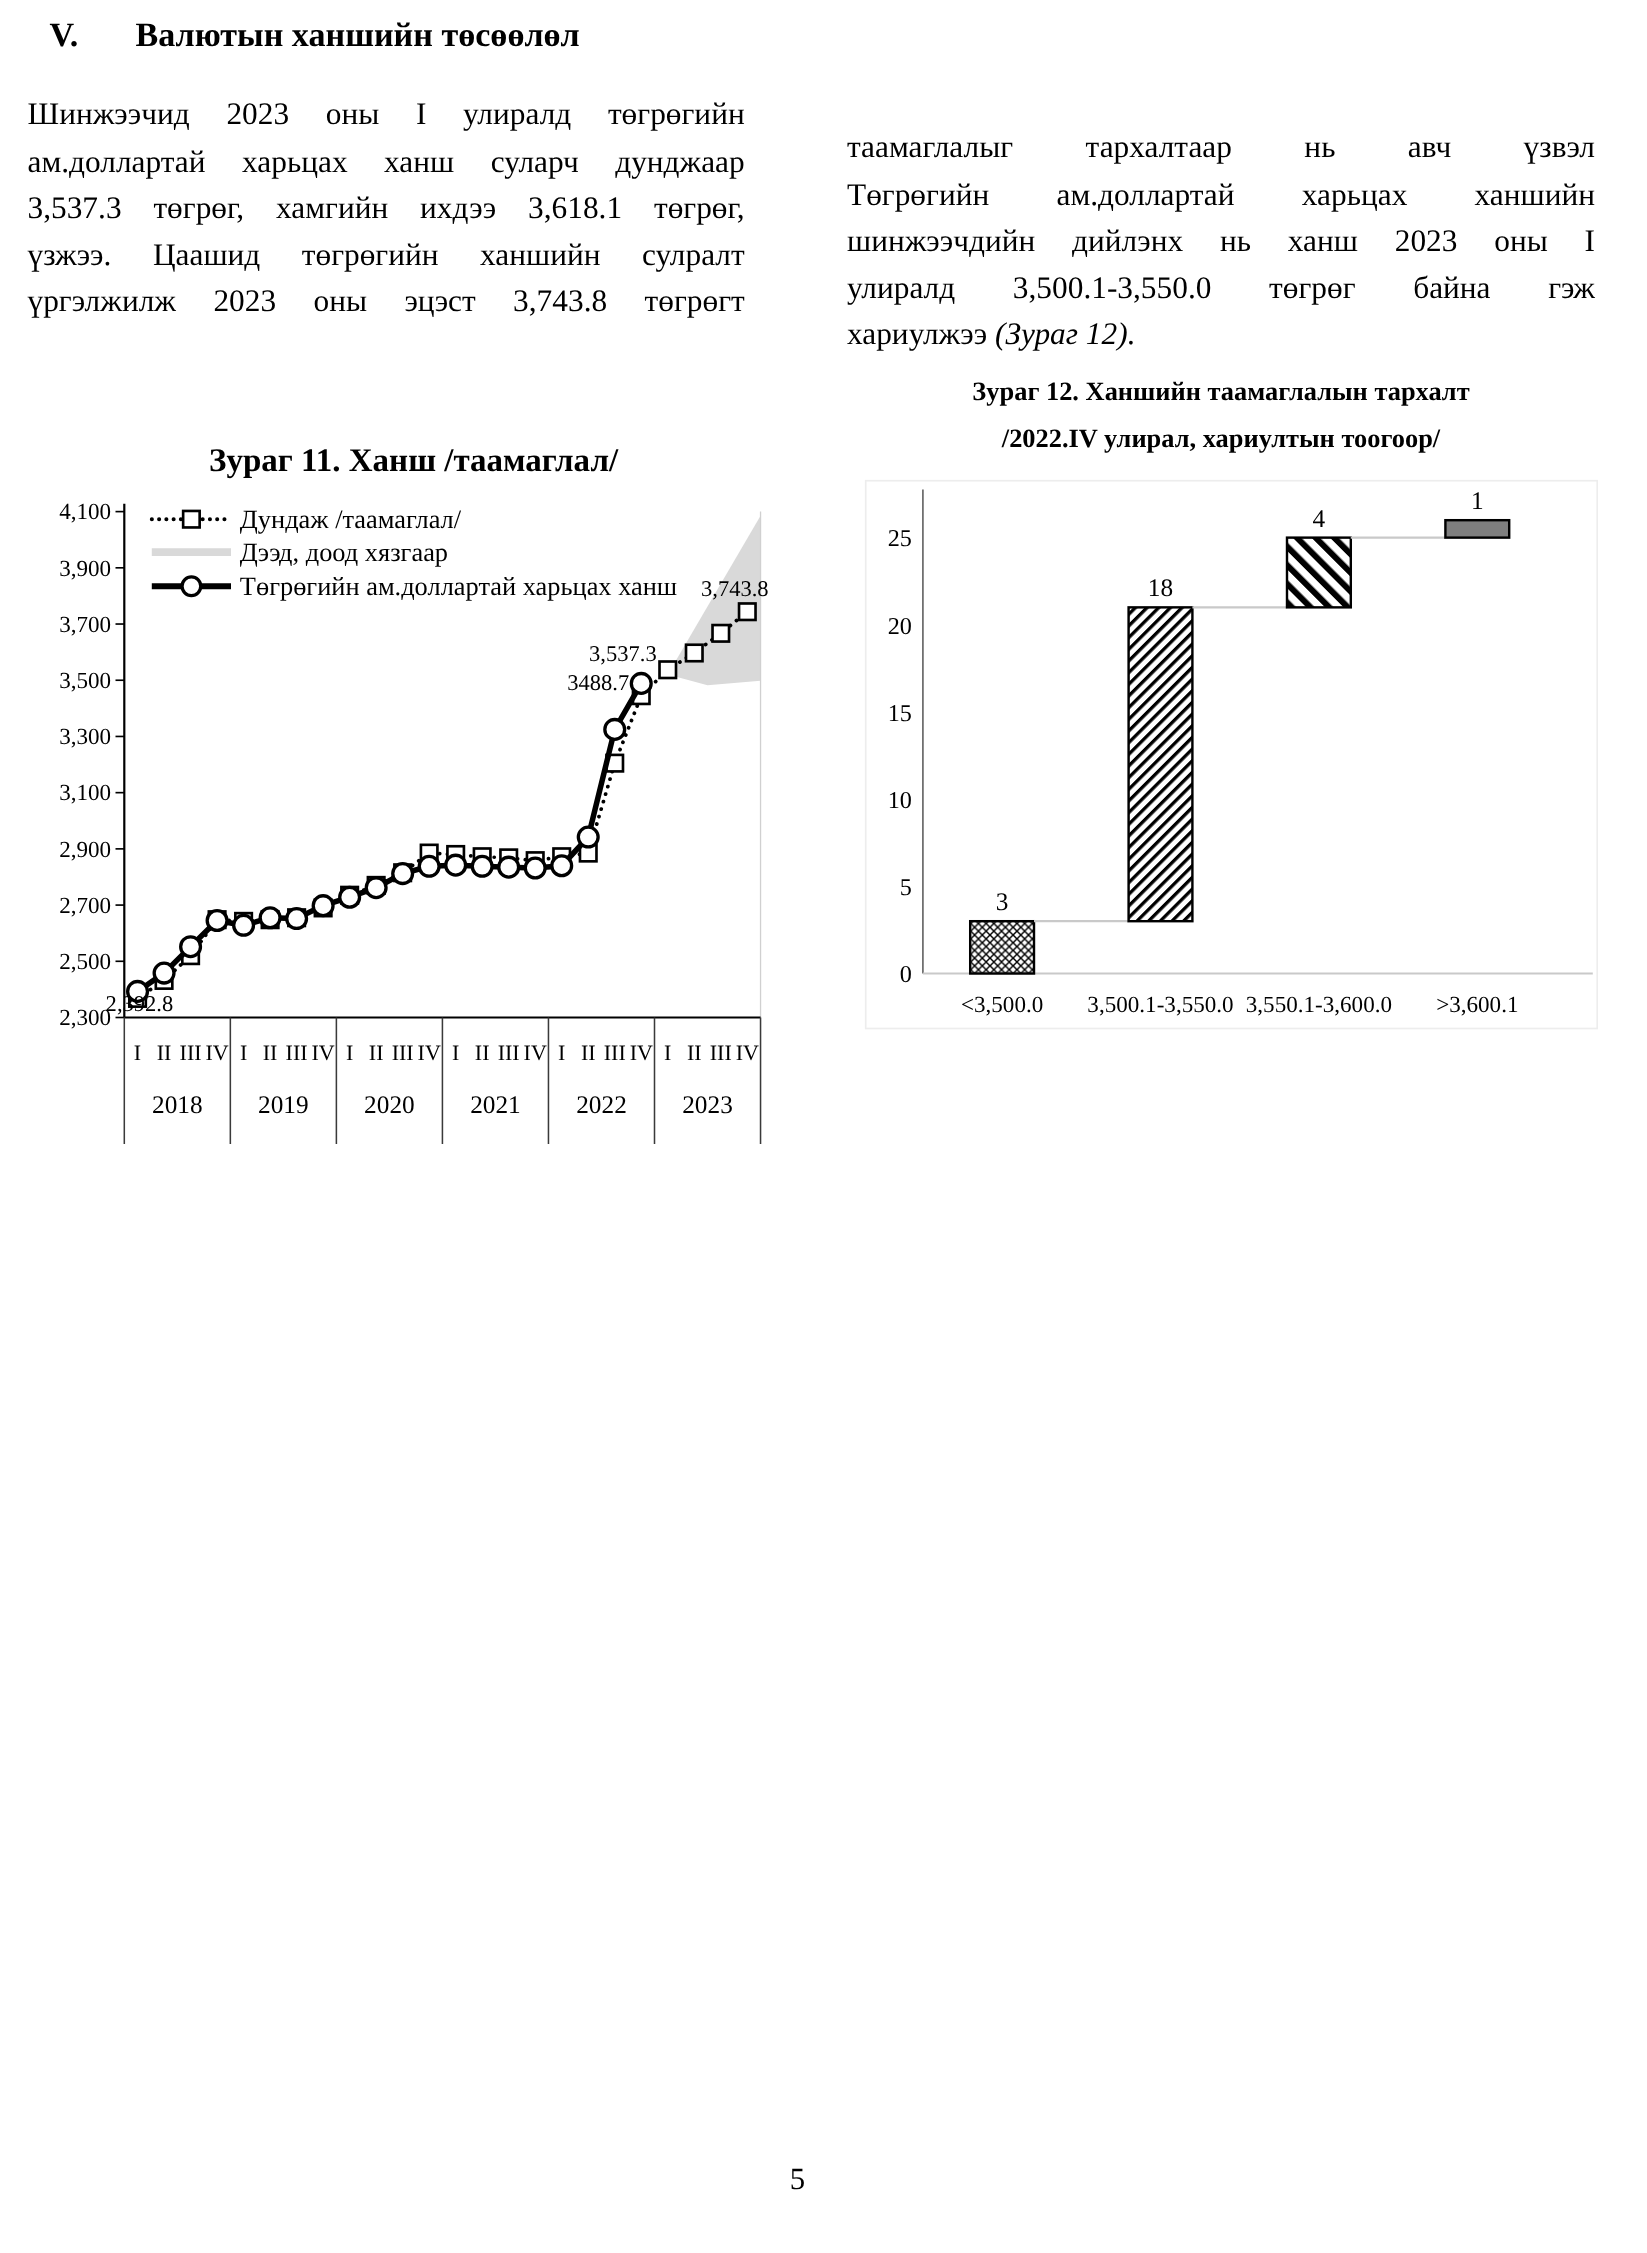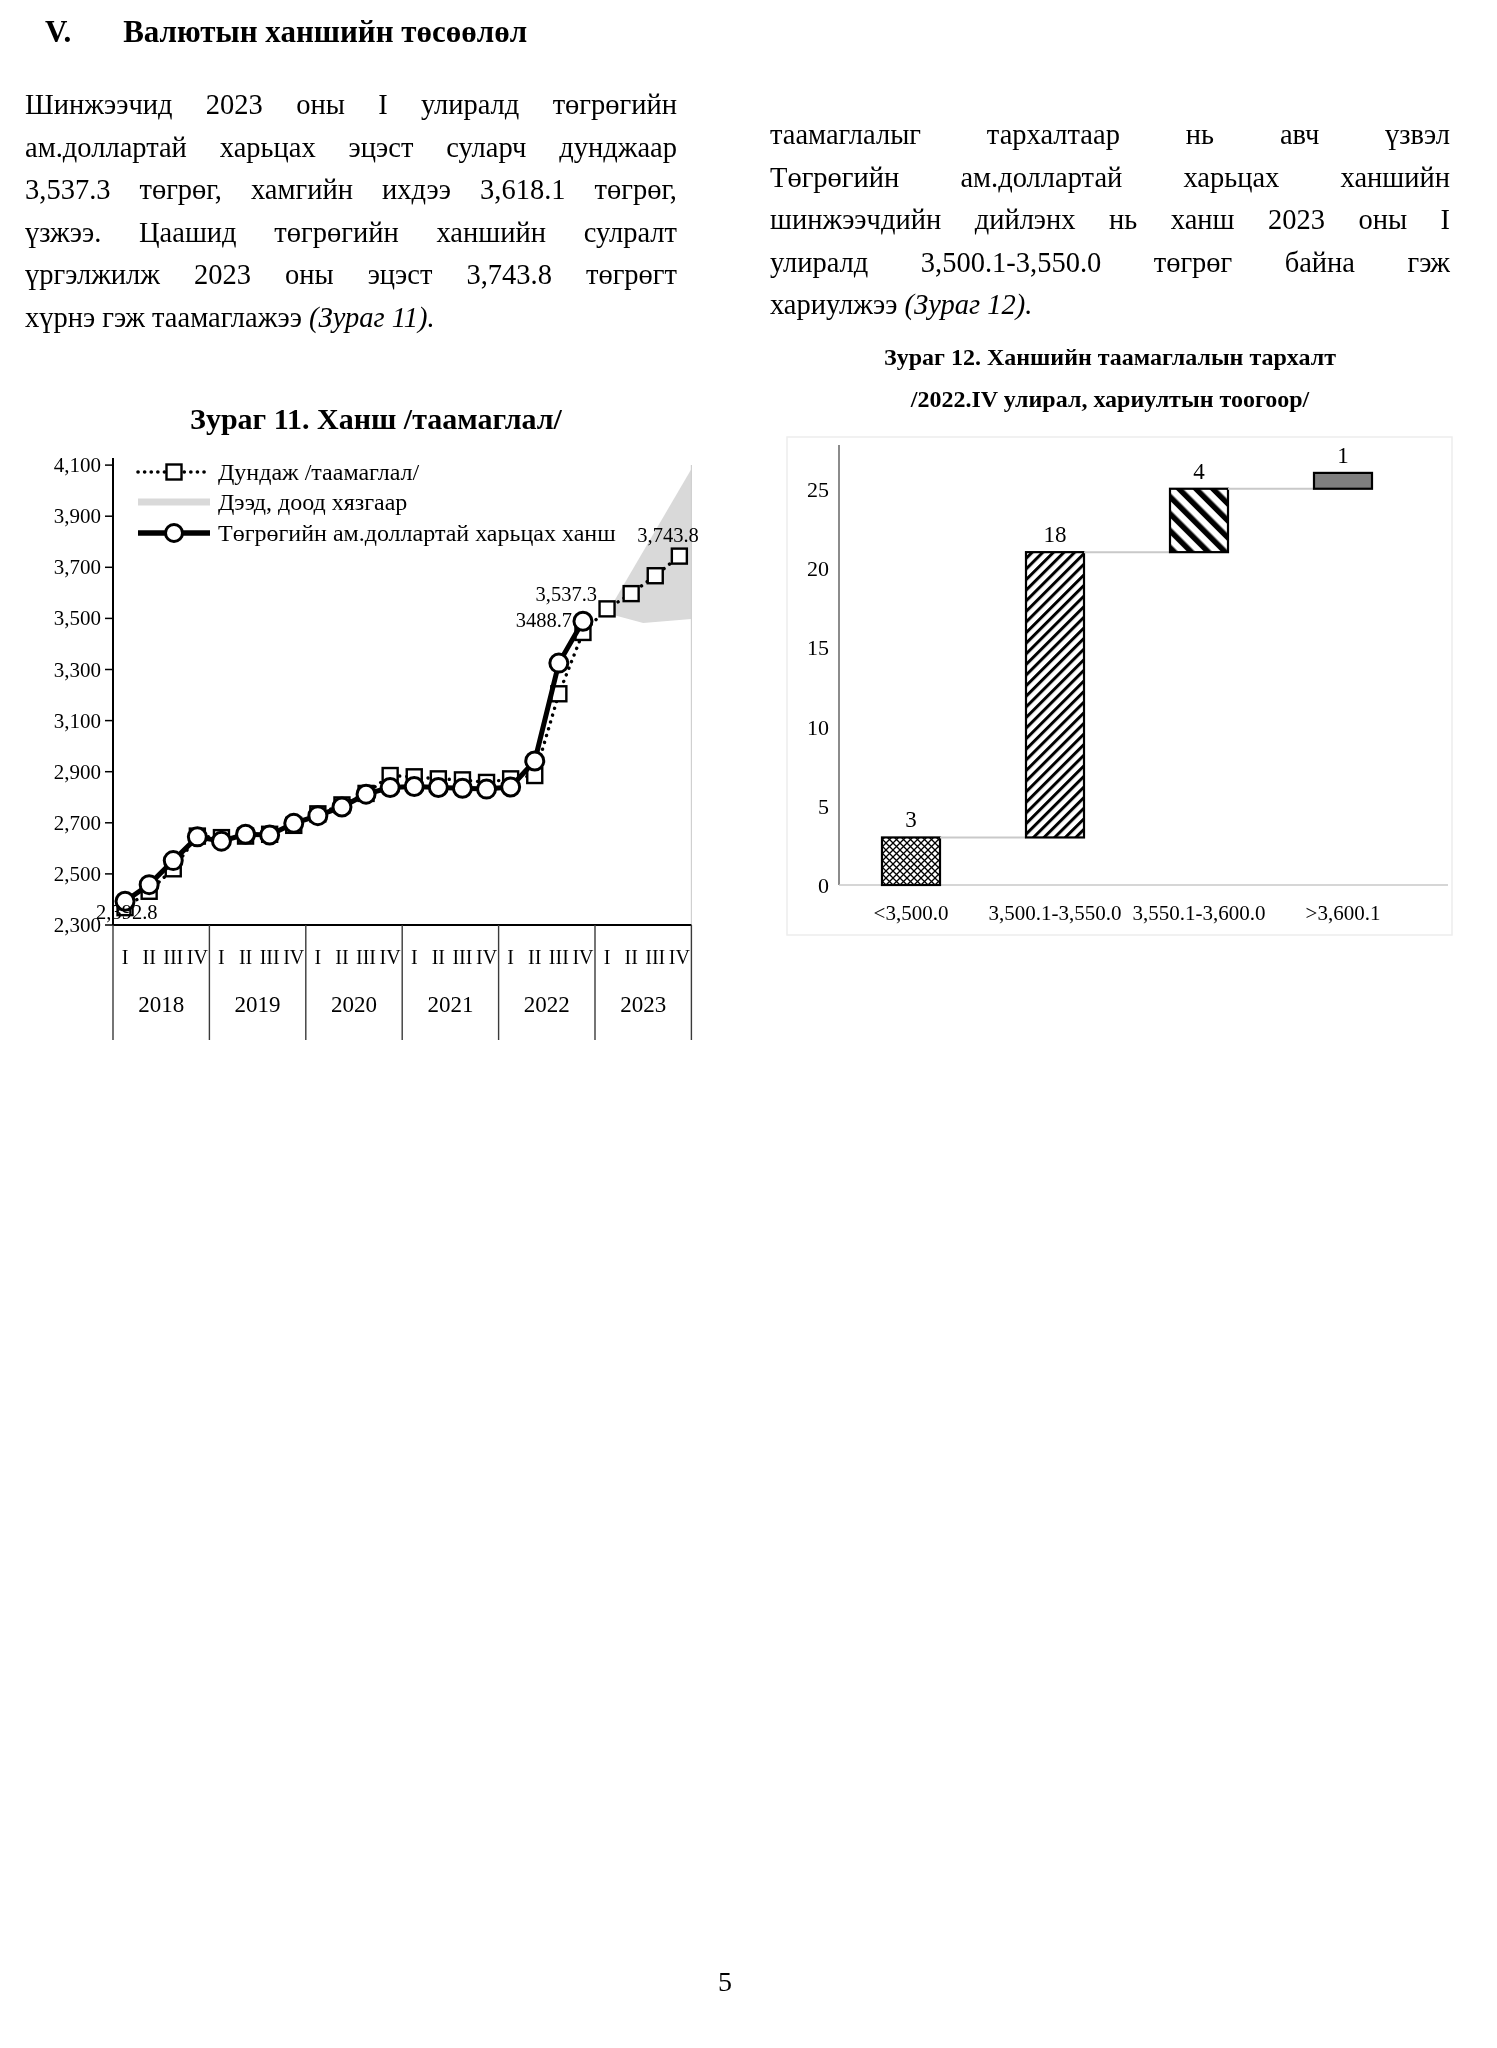--- a/index.html
+++ b/index.html
@@ -24,25 +24,24 @@
 </head>
 <body>
 
 <div class="page">
   <div class="h1">
     <span>V.</span><span class="h1txt">Валютын ханшийн төсөөлөл</span>
   </div>
 
   <div class="jpar left-col">
       <div class="jline"><span>Шинжээчид 2023 оны I улиралд төгрөгийн</span></div>
-      <div class="jline"><span>ам.доллартай харьцах эцэст суларч дунджаар</span></div>
+      <div class="jline"><span>ам.доллартай харьцах ханш суларч дунджаар</span></div>
       <div class="jline"><span>3,537.3 төгрөг, хамгийн ихдээ 3,618.1 төгрөг,</span></div>
       <div class="jline"><span>үзжээ. Цаашид төгрөгийн ханшийн сулралт</span></div>
       <div class="jline"><span>үргэлжилж 2023 оны эцэст 3,743.8 төгрөгт</span></div>
-      <div class="jline last"><span>хүрнэ гэж таамаглажээ </span><i>(Зураг 11).</i></div>
     </div>
   <div class="jpar right-col">
       <div class="jline"><span>таамаглалыг тархалтаар нь авч үзвэл</span></div>
       <div class="jline"><span>Төгрөгийн ам.доллартай харьцах ханшийн</span></div>
       <div class="jline"><span>шинжээчдийн дийлэнх нь ханш 2023 оны I</span></div>
       <div class="jline"><span>улиралд 3,500.1-3,550.0 төгрөг байна гэж</span></div>
       <div class="jline last"><span>хариулжээ </span><i>(Зураг 12).</i></div>
     </div>
 
   <div class="ctitle c11">Зураг 11. Ханш /таамаглал/</div>

